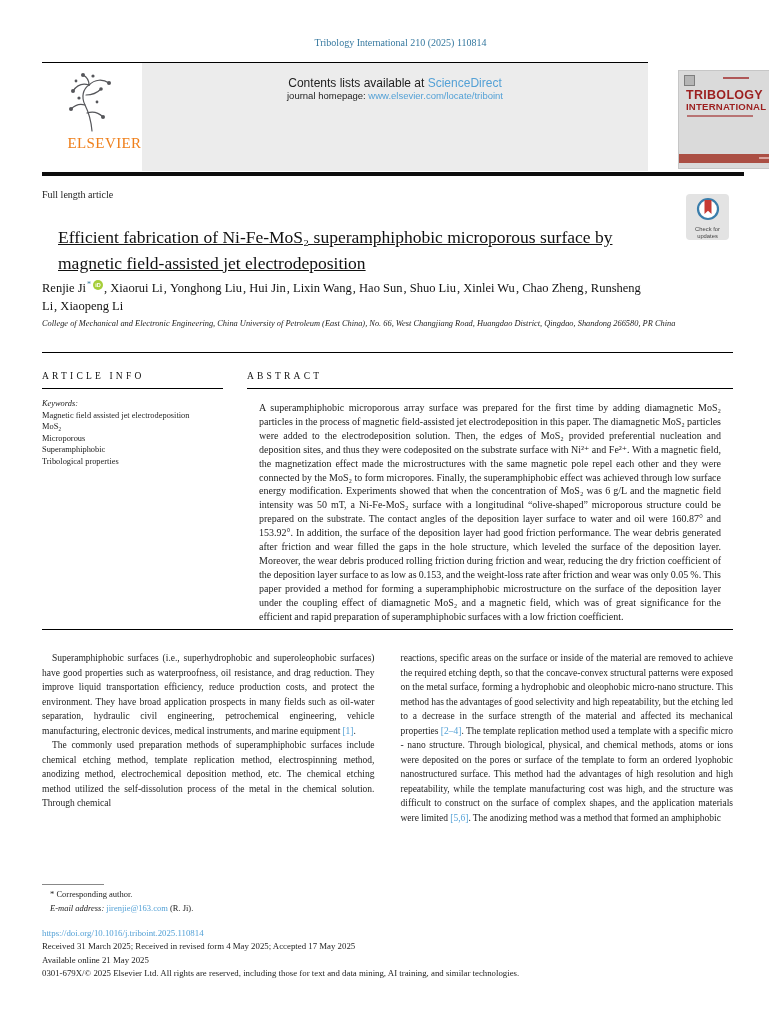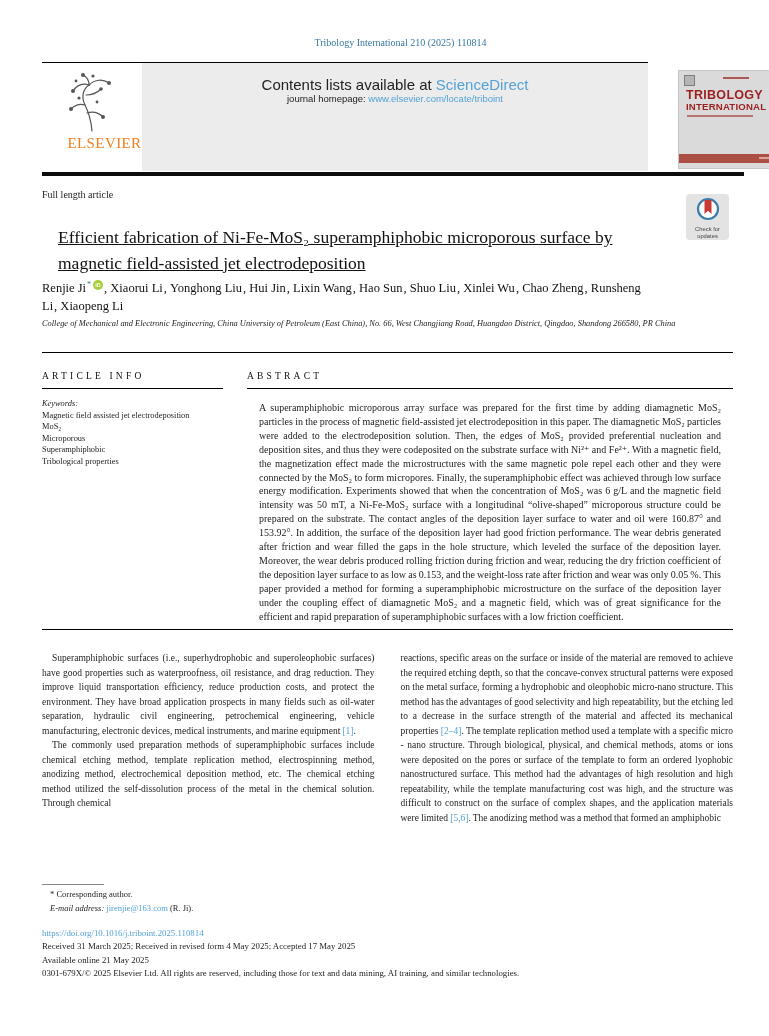--- a/index.html
+++ b/index.html
@@ -14,21 +14,21 @@
                font-size:10px;color:#35789f;}
 
   
   .banner{position:absolute;top:62px;left:42px;width:606px;height:108px;
           border-top:1px solid #000;display:flex;background:#fff;}
   .logo-box{width:100px;background:#fff;display:flex;flex-direction:column;
             align-items:center;justify-content:flex-start;padding-top:6px;}
   .elsevier-word{font-size:15px;letter-spacing:.4px;color:#ef7f1a;margin-top:2px;
                  font-family:"Liberation Serif",serif;margin-left:25px;}
   .banner-center{flex:1;background:#ececec;text-align:center;padding-top:13px;}
-  .contents-line{font-size:15px;font-family:"Liberation Sans",sans-serif;color:#222;}
+  .contents-line{font-size:12px;font-family:"Liberation Sans",sans-serif;color:#222;}
   .banner-title{font-size:18.5px;color:#000;margin:13px 0 15px 0;}
   .homepage-line{font-size:9.5px;font-family:"Liberation Sans",sans-serif;color:#222;}
 
   
   .cover{position:absolute;top:70px;left:678px;width:101px;height:99px;background:#dadada;
          border:1px solid #c6c6c6;box-sizing:border-box;}
   .cover-logo{position:absolute;top:4px;left:5px;width:9px;height:9px;background:#b5b5b5;
               border:1px solid #7e7e7e;}
   .cover-issn-bar{position:absolute;top:6px;left:44px;width:26px;height:2px;background:#9c1f1f;opacity:.7;}
   .cover-title1{position:absolute;top:17px;left:7px;font-family:"Liberation Sans",sans-serif;

